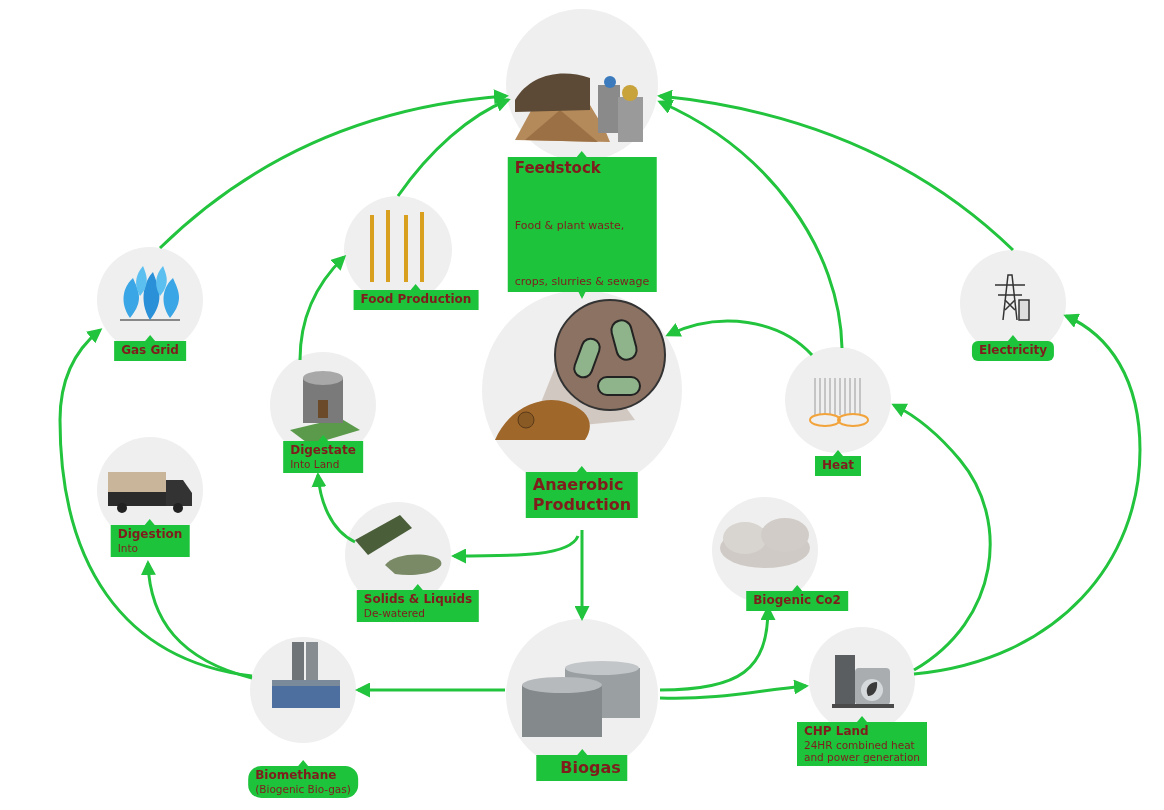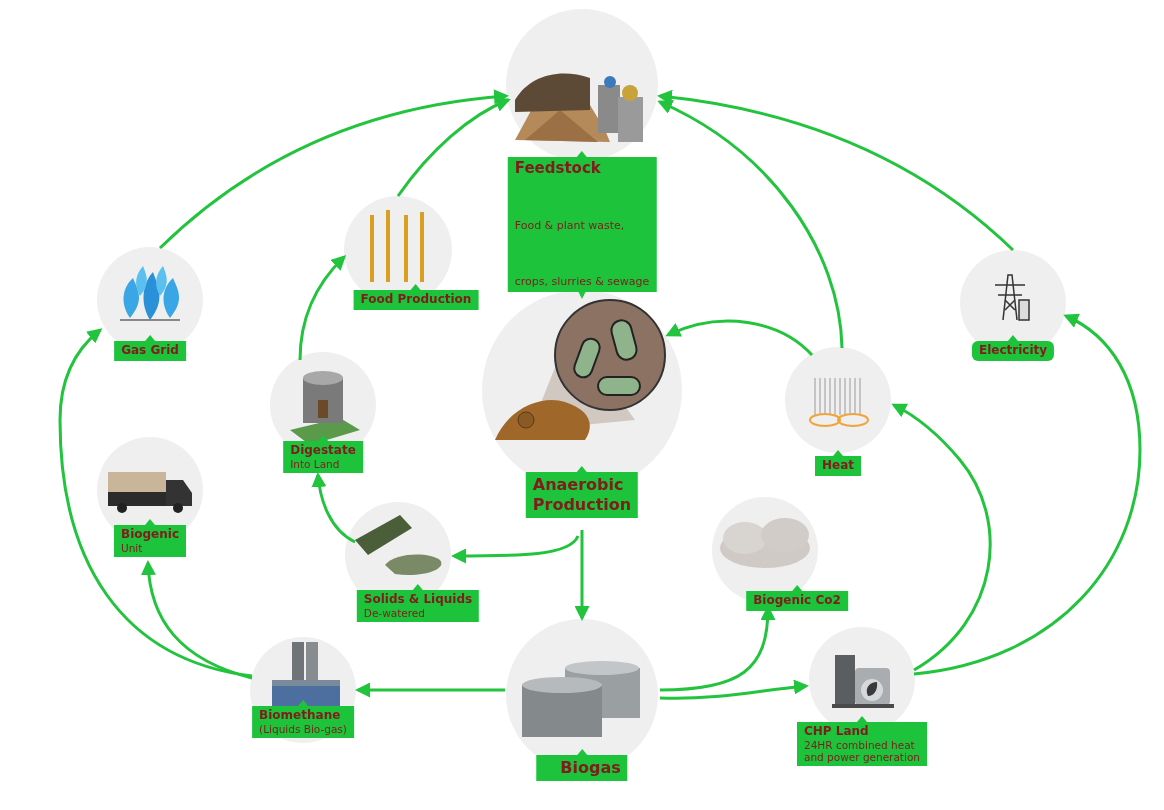--- a/index.html
+++ b/index.html
@@ -188,32 +188,32 @@
 <div class="lbl" style="left:150px;top:341px;">
   <span class="t">Gas Grid</span>
 </div>
 
 <div class="lbl" style="left:323px;top:441px;">
   <span class="t">Digestate</span>
   <span class="s">Into Land</span>
 </div>
 
 <div class="lbl" style="left:150px;top:525px;">
-  <span class="t">Biogenic</span>
-  <span class="s">Unit</span>
+  <span class="t">Digestion</span>
+  <span class="s">Into</span>
 </div>
 
 <div class="lbl" style="left:398px;top:590px;margin-left:20px;">
   <span class="t">Solids &amp; Liquids</span>
   <span class="s">De-watered</span>
 </div>
 
-<div class="lbl" style="left:303px;top:706px;">
+<div class="lbl" style="left:303px;top:766px;border-radius:13px;">
   <span class="t">Biomethane</span>
-  <span class="s">(Liquids Bio-gas)</span>
+  <span class="s">(Biogenic Bio-gas)</span>
 </div>
 
 <div class="lbl" style="left:797px;top:591px;">
   <span class="t">Biogenic Co2</span>
 </div>
 
 <div class="lbl" style="left:862px;top:722px;">
   <span class="t">CHP Land</span>
   <span class="s">24HR combined heat</span>
   <span class="s">and power generation</span>

